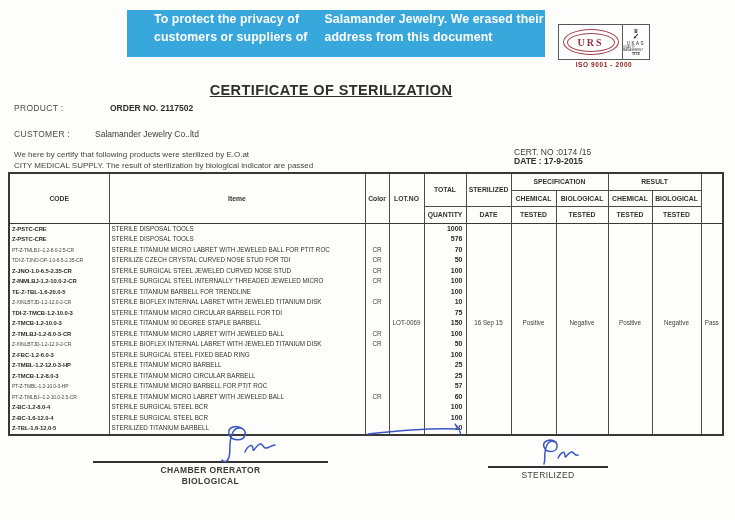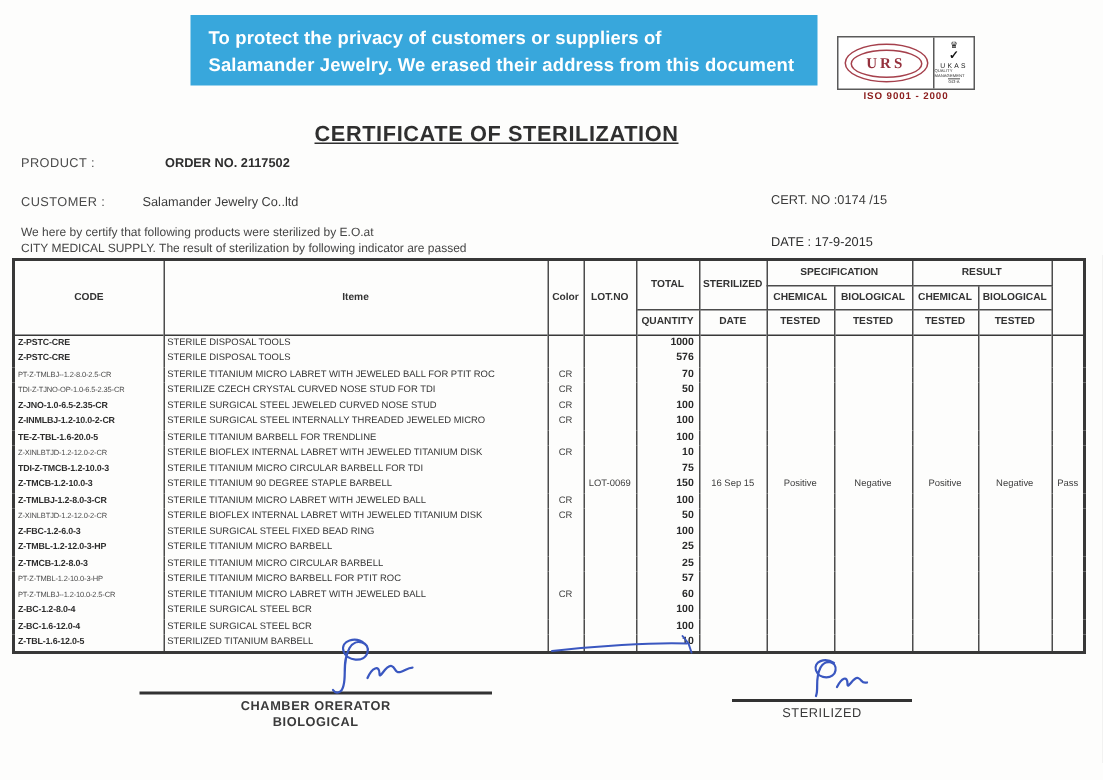--- a/index.html
+++ b/index.html
@@ -5,21 +5,21 @@
   * { margin:0; padding:0; box-sizing:border-box; }
   html,body { background:#e9e9e9; }
   #page {
     position:relative; width:735px; height:520px; background:#fdfdfc;
     font-family:"Liberation Sans", sans-serif; color:#3c3c3c; overflow:hidden;
     margin:0 auto;
   }
   
   .banner {
     position:absolute; left:127px; top:10px; width:418px; height:47px;
-    display:flex; flex-direction:column; justify-content:center; padding-left:12px;
+    display:flex; flex-direction:row; justify-content:center; padding-left:27px;
   }
   .banner div { color:#fff; font-weight:bold; font-size:12.3px; line-height:18px; letter-spacing:0.1px; }
   
   .logo-block { position:absolute; left:558px; top:24px; width:92px; height:36px;
     border:1px solid #5a5a5a; display:flex; background:#fff; }
   .urs-box { width:64px; height:100%; display:flex; align-items:center; justify-content:center; border-right:1px solid #5a5a5a; }
   .urs-oval-outer { width:56px; height:26px; border:1px solid #a5404c; border-radius:50%; display:flex; align-items:center; justify-content:center; }
   .urs-oval-inner { width:48px; height:19px; border:1px solid #a5404c; border-radius:50%; display:flex; align-items:center; justify-content:center; }
   .urs-text { font-family:"Liberation Serif", serif; font-weight:bold; color:#95313d; font-size:10px; letter-spacing:2px; }
   .ukas-box { flex:1; display:flex; flex-direction:column; align-items:center; justify-content:center; line-height:1; }
@@ -32,22 +32,22 @@
     font-size:6.5px; font-weight:bold; color:#8d2020; letter-spacing:0.6px; }
   
   .title { position:absolute; left:0; top:82px; width:662px; text-align:center;
     font-size:14.5px; font-weight:bold; color:#2f2f2f; letter-spacing:0.4px; text-decoration:underline; }
   .meta-label { position:absolute; font-size:8.5px; color:#4a4a4a; letter-spacing:0.3px; }
   .meta-value { position:absolute; font-size:8.5px; color:#3b3b3b; }
   .pos-product-label { left:14px; top:103px; }
   .pos-product-value { left:110px; top:103px; font-weight:bold; color:#2e2e2e; }
   .pos-customer-label { left:14px; top:129px; }
   .pos-customer-value { left:95px; top:129px; }
-  .pos-certno { left:514px; top:128px; }
-  .pos-date { left:514px; top:156px; font-weight:normal; color:#2e2e2e; }
+  .pos-certno { left:514px; top:147px; }
+  .pos-date { left:514px; top:156px; font-weight:bold; color:#2e2e2e; }
   .certify { position:absolute; left:14px; top:149px; font-size:8px; color:#454545; line-height:11px; }
   
   .cert-table {
     position:absolute; left:8px; top:172px; width:714px; height:260px;
     border-collapse:collapse; table-layout:fixed; border:2px solid #383838;
   }
   .cert-table th, .cert-table td {
     border-left:1px solid #4c4c4c; border-right:1px solid #4c4c4c;
     overflow:hidden; white-space:nowrap;
   }
@@ -102,21 +102,21 @@
   <div class="title">CERTIFICATE OF STERILIZATION</div>
 
   <span class="meta-label pos-product-label">PRODUCT :</span>
   <span class="meta-value pos-product-value">ORDER NO. 2117502</span>
   <span class="meta-label pos-customer-label">CUSTOMER :</span>
   <span class="meta-value pos-customer-value">Salamander Jewelry Co..ltd</span>
   <span class="meta-value pos-certno">CERT. NO :0174 /15</span>
   <span class="meta-value pos-date">DATE : 17-9-2015</span>
   <div class="certify">
     <div>We here by certify that following products were sterilized by E.O.at</div>
-    <div>CITY MEDICAL SUPPLY. The result of sterilization by following indicator are passed</div>
+    <div>CITY MEDICAL SUPPLY. The result of sterilization by biological indicator are passed</div>
   </div>
 
   <table class="cert-table">
     <colgroup>
       <col style="width:100px">
         <col style="width:256px">
         <col style="width:24px">
         <col style="width:35px">
       <col style="width:42px">
         <col style="width:45px">

